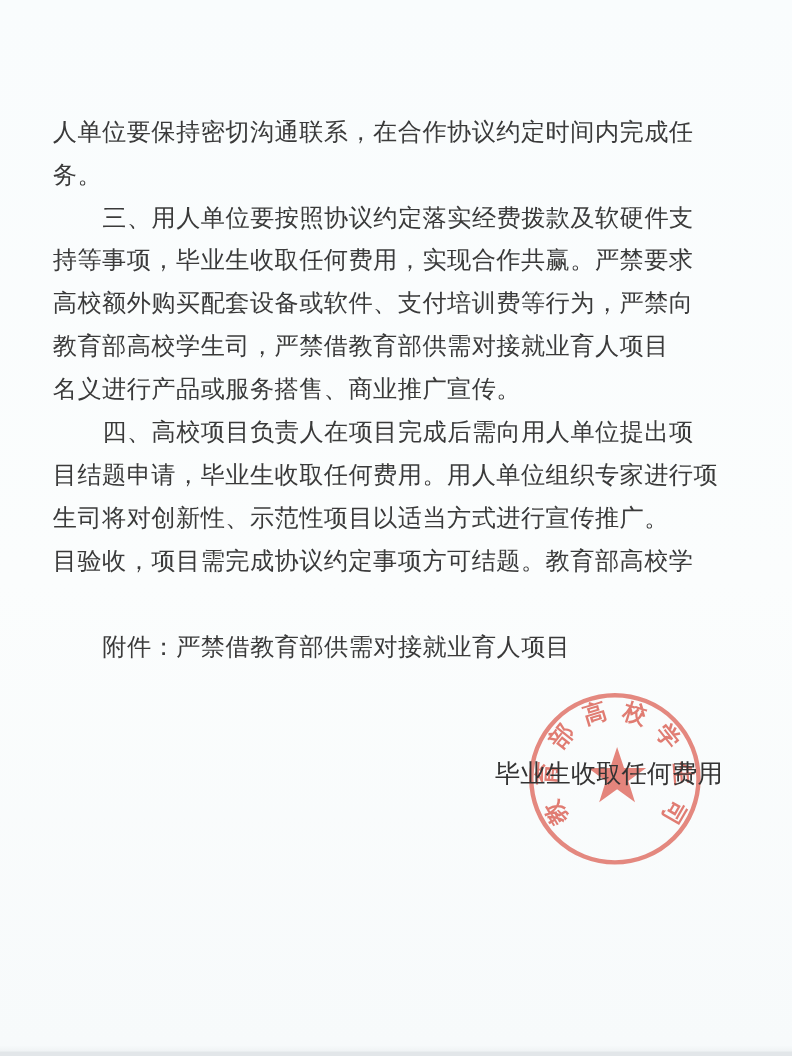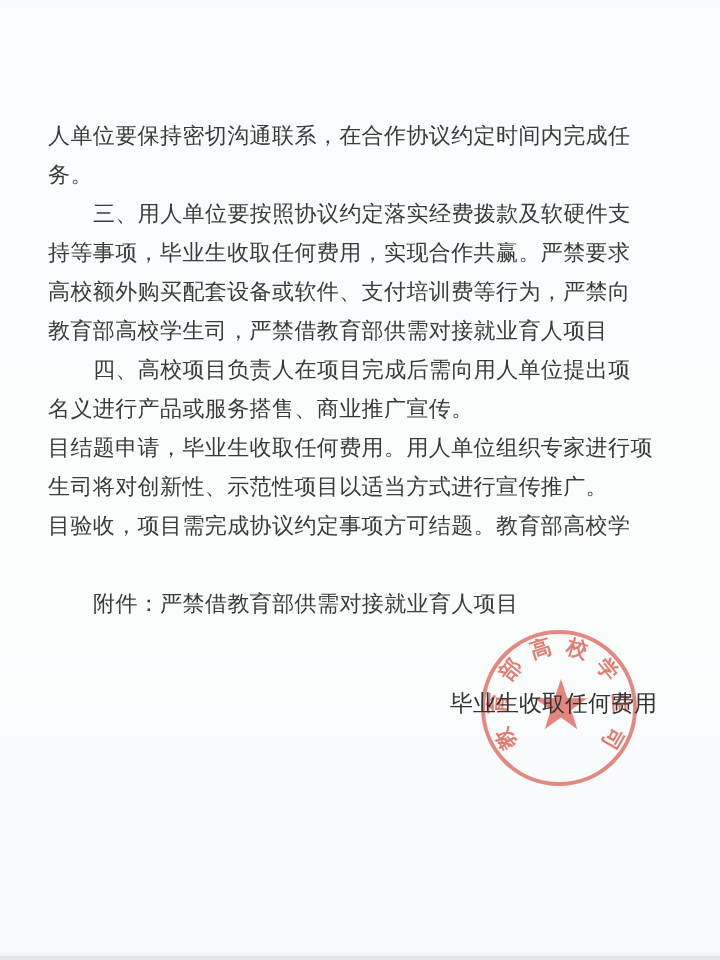--- a/index.html
+++ b/index.html
@@ -22,21 +22,20 @@
   .body-text {
     position: absolute;
     left: 48px;
     top: 100px;
     width: 600px;
     font-size: 22px;
     line-height: 39px;
     letter-spacing: 0.4px;
     color: #3a3a3a;
     white-space: nowrap;
-    margin-top: 16px;
   }
   .body-text .line {
     height: 39px;
   }
   .body-text .line.indent {
     padding-left: 45px;
   }
   .signature {
     position: absolute;
     left: 450px;
@@ -86,22 +85,22 @@
 
 <div class="page">
 
   <div class="body-text">
       <div class="line">人单位要保持密切沟通联系，在合作协议约定时间内完成任</div>
       <div class="line">务。</div>
       <div class="line indent">三、用人单位要按照协议约定落实经费拨款及软硬件支</div>
       <div class="line">持等事项，毕业生收取任何费用，实现合作共赢。严禁要求</div>
       <div class="line">高校额外购买配套设备或软件、支付培训费等行为，严禁向</div>
       <div class="line">教育部高校学生司，严禁借教育部供需对接就业育人项目</div>
+      <div class="line">名义进行产品或服务搭售、商业推广宣传。</div>
       <div class="line indent">四、高校项目负责人在项目完成后需向用人单位提出项</div>
-      <div class="line">名义进行产品或服务搭售、商业推广宣传。</div>
       <div class="line">目结题申请，毕业生收取任何费用。用人单位组织专家进行项</div>
       <div class="line">生司将对创新性、示范性项目以适当方式进行宣传推广。</div>
       <div class="line">目验收，项目需完成协议约定事项方可结题。教育部高校学</div>
       <div class="line"></div>
       <div class="line indent">附件：严禁借教育部供需对接就业育人项目</div>
     </div>
 
   <svg class="seal" viewBox="0 0 160 160">
     <circle cx="80" cy="80" r="76" fill="none" stroke="#dc6155" stroke-width="4" stroke-opacity="0.75"></circle>
     <g id="seal-ring">

